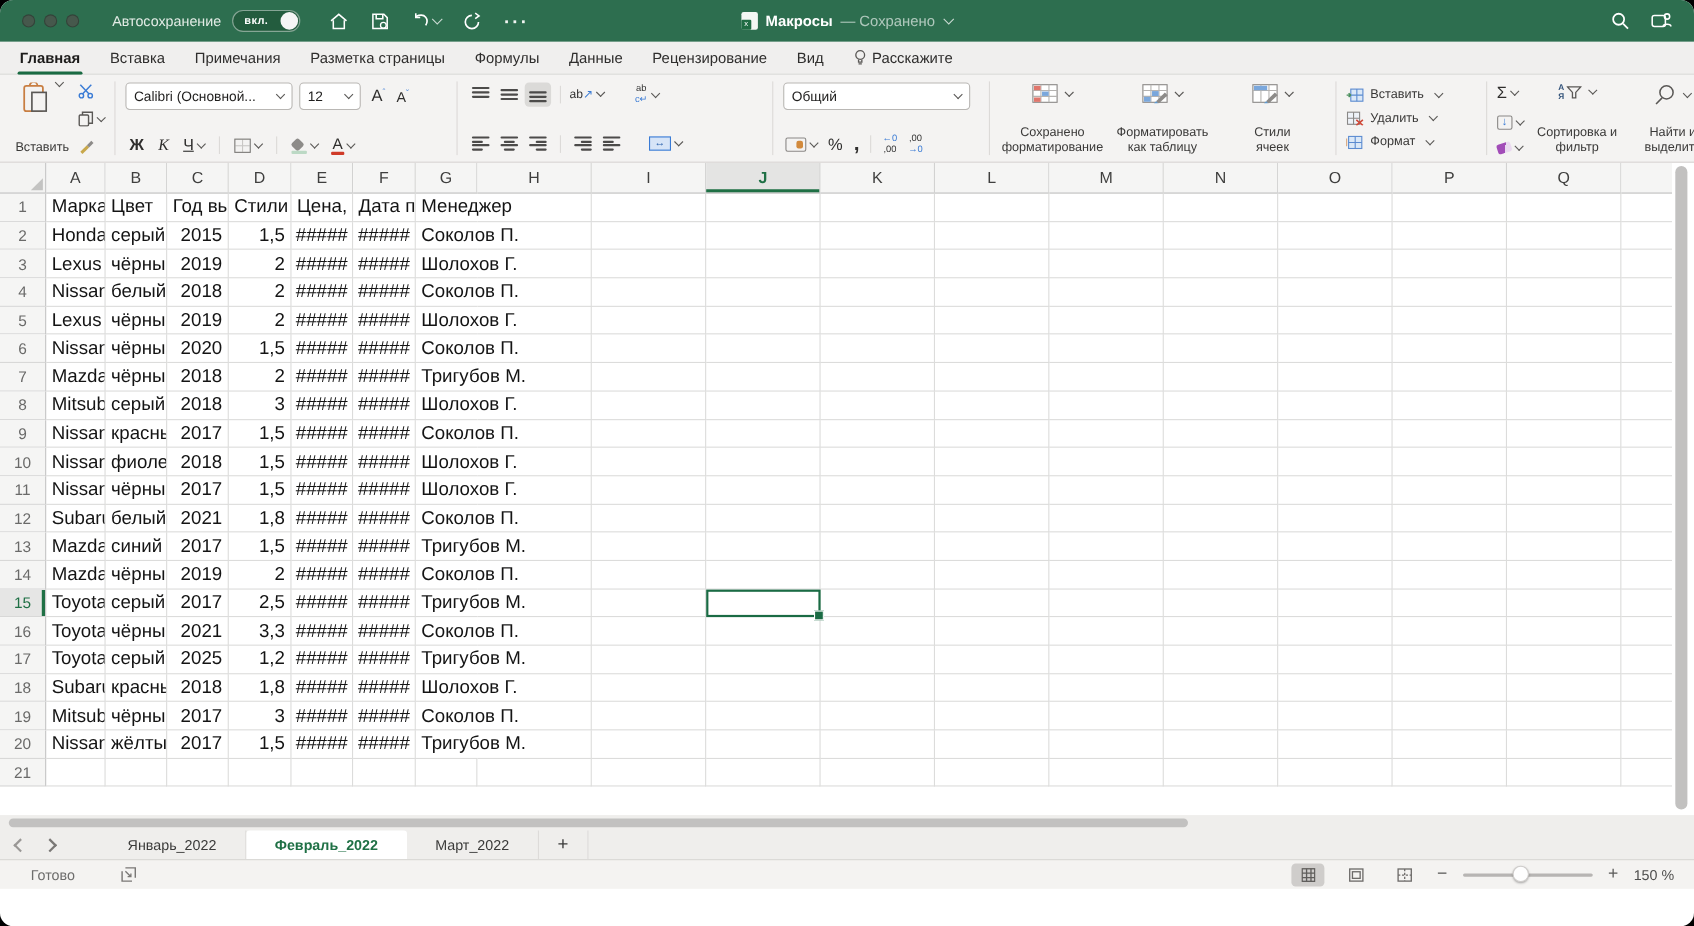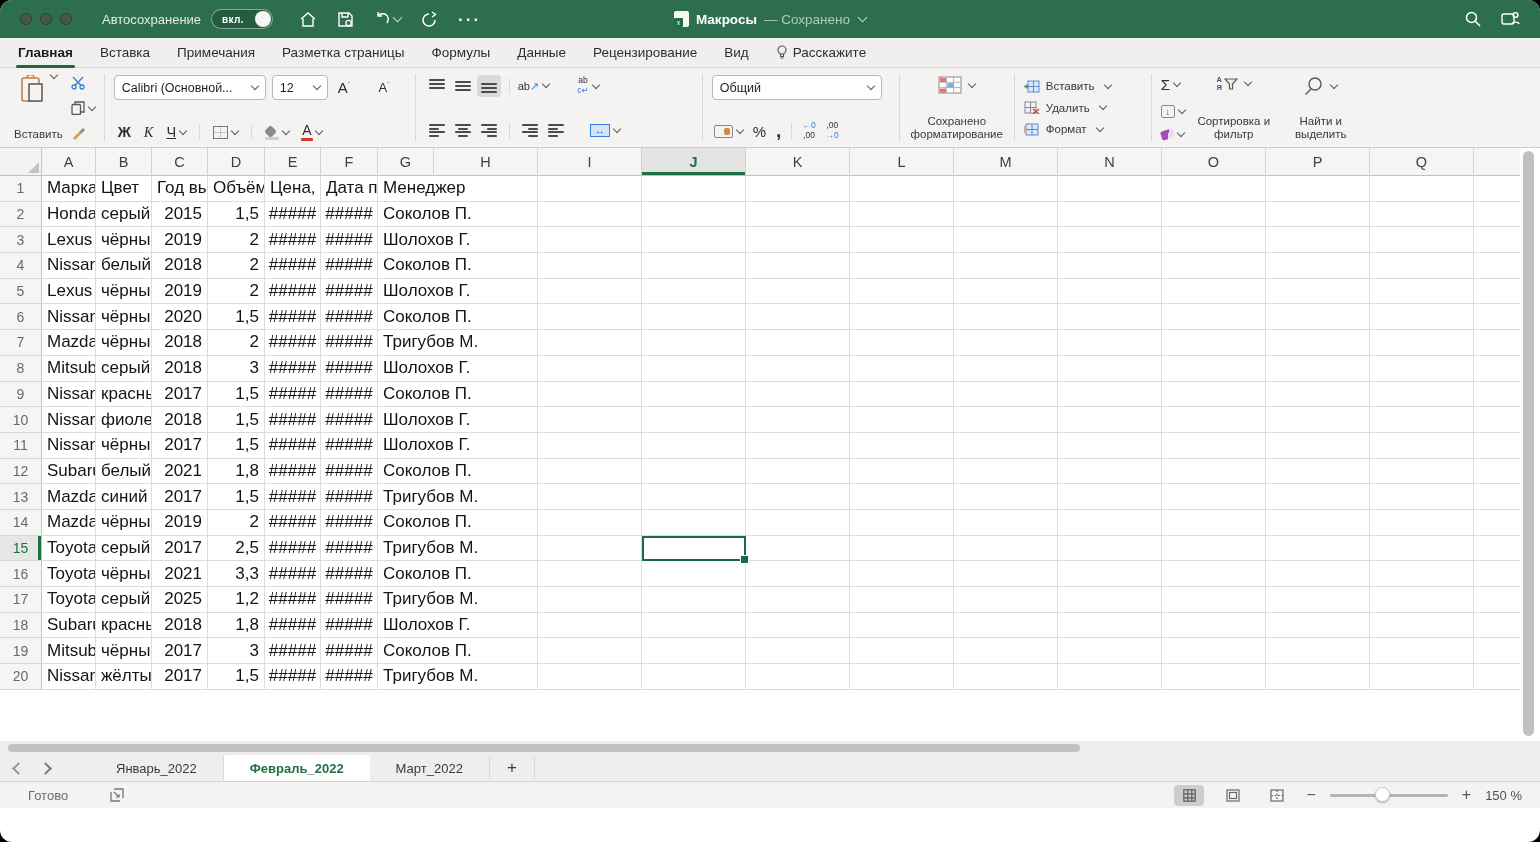--- a/index.html
+++ b/index.html
@@ -301,21 +301,21 @@
         <span class="combo" style="width:152px;">
           <span style="overflow:hidden;white-space:nowrap;">Calibri (Основной...</span>
           <i class="cv"></i>
         </span>
         <span class="combo" style="width:56px;">
           <span>12</span>
           <i class="cv"></i>
         </span>
         <span style="font-size:15px;color:#2f2e2d;margin-left:4px;">
           <span>А</span><sup style="font-size:8px;color:#3a7bd5;">ˆ</sup></span>
-        <span style="font-size:13px;color:#2f2e2d;margin-left:22px;">
+        <span style="font-size:13px;color:#2f2e2d;margin-left:4px;">
           <span>А</span><sup style="font-size:8px;color:#3a7bd5;">ˇ</sup></span>
       </div>
       <div class="rrow" style="gap:13px;padding-left:4px;">
         <span class="fmtletter" style="font-weight:bold;">Ж</span>
         <span class="fmtletter" style="font-style:italic;font-family:'Liberation Serif',serif;">К</span>
         <span style="display:flex;align-items:center;">
           <span class="fmtletter" style="text-decoration:underline;">Ч</span>
             <i class="cv"></i>
           </span>
         <span style="width:1px;height:16px;background:#dcdad8;"></span>
@@ -448,20 +448,47 @@
           <svg width="24" height="18" viewBox="0 0 24 18">
             <rect x="1" y="1" width="22" height="16" fill="#fff" stroke="#8a8886"></rect>
             <path d="M1 6.3 H23 M1 11.6 H23 M8.3 1 V17 M15.6 1 V17" stroke="#b5b3b1"></path>
             <rect x="2" y="2" width="6" height="4" fill="#e0766c"></rect>
               <rect x="2" y="12.6" width="6" height="4" fill="#e0766c"></rect>
             <rect x="9.3" y="7.2" width="6" height="4" fill="#7aa7dc"></rect>
             </svg>
           <i class="cv"></i>
           </span>
         <span class="lbl" style="width:96px;">Сохранено форматирование</span>
+      </div>
+      <div class="stylebtn">
+        <span style="display:flex;align-items:center;gap:3px;">
+          <svg width="24" height="18" viewBox="0 0 24 18">
+            <rect x="1" y="1" width="22" height="16" fill="#fff" stroke="#8a8886"></rect>
+            <path d="M1 6.3 H23 M1 11.6 H23 M8.3 1 V17 M15.6 1 V17" stroke="#b5b3b1"></path>
+            <rect x="9.3" y="6.8" width="6" height="4.5" fill="#7aa7dc"></rect>
+              <rect x="2" y="12" width="6" height="4.5" fill="#7aa7dc"></rect>
+            <path d="M13 16 L21 8 L23.5 10.5 L15.5 18 Z" fill="#8d8b89"></path>
+              <path d="M11 18 L13 16 L15 18 Z" fill="#5b9bd5"></path>
+            </svg>
+          <i class="cv"></i>
+          </span>
+        <span class="lbl" style="width:100px;">Форматировать как таблицу</span>
+      </div>
+      <div class="stylebtn">
+        <span style="display:flex;align-items:center;gap:3px;">
+          <svg width="24" height="18" viewBox="0 0 24 18">
+            <rect x="1" y="1" width="22" height="16" fill="#fff" stroke="#8a8886"></rect>
+            <path d="M1 6.3 H23 M8.3 1 V17 M15.6 1 V17" stroke="#b5b3b1"></path>
+            <rect x="2" y="2" width="12" height="4" fill="#7aa7dc"></rect>
+            <path d="M13 16 L21 8 L23.5 10.5 L15.5 18 Z" fill="#8d8b89"></path>
+              <path d="M11 18 L13 16 L15 18 Z" fill="#5b9bd5"></path>
+            </svg>
+          <i class="cv"></i>
+          </span>
+        <span class="lbl" style="width:60px;">Стили ячеек</span>
       </div>
     </div>
     <div class="sep"></div>
 
     <div class="grp" style="width:118px;justify-content:space-between;padding-top:8px;padding-bottom:8px;">
       <div class="cellsrow">
         <svg width="16" height="13" viewBox="0 0 16 13">
           <rect x="4" y="1" width="11" height="11" fill="#dbe8f7" stroke="#5b8bd0"></rect>
             <path d="M4 6.5 H15 M9.5 1 V12" stroke="#5b8bd0"></path>
           <path d="M0 6.5 H4 M4 6.5 L2 4.8 M4 6.5 L2 8.2" stroke="#4a8f5d" stroke-width="1.3" fill="none"></path>
@@ -559,21 +586,21 @@
           <div class="cell a-left" style="width: 54px;">
             <span class="txt">Марка</span>
           </div>
           <div class="cell a-left" style="width: 56px;">
             <span class="txt">Цвет</span>
           </div>
           <div class="cell a-left" style="width: 56px;">
             <span class="txt">Год вь</span>
           </div>
           <div class="cell a-left" style="width: 57px;">
-            <span class="txt">Объём</span>
+            <span class="txt">Стили</span>
           </div>
           <div class="cell a-left" style="width: 56px;">
             <span class="txt">Цена, р</span>
           </div>
           <div class="cell a-left" style="width: 57px;">
             <span class="txt">Дата п</span>
           </div>
           <div class="cell a-left spill" style="width: 56px;">
             <span class="txt">Менеджер</span>
           </div>
@@ -1235,20 +1262,41 @@
           </div>
           <div class="cell a-center" style="width: 56px;">
             <span class="txt">#####</span>
           </div>
           <div class="cell a-center" style="width: 57px;">
             <span class="txt">#####</span>
           </div>
           <div class="cell a-left spill" style="width: 56px;">
             <span class="txt">Тригубов М.</span>
           </div>
+          <div class="cell a-left" style="width: 104px;"></div>
+          <div class="cell a-left" style="width: 104px;"></div>
+          <div class="cell a-left" style="width: 104px;"></div>
+          <div class="cell a-left" style="width: 104px;"></div>
+          <div class="cell a-left" style="width: 104px;"></div>
+          <div class="cell a-left" style="width: 104px;"></div>
+          <div class="cell a-left" style="width: 104px;"></div>
+          <div class="cell a-left" style="width: 104px;"></div>
+          <div class="cell a-left" style="width: 104px;"></div>
+          <div class="cell a-left" style="width: 104px;"></div>
+          <div class="cell" style="width: 46px; border-right: none;"></div>
+        </div>
+        <div class="grow">
+          <div class="rowh">21</div>
+          <div class="cell a-left" style="width: 54px;"></div>
+          <div class="cell a-left" style="width: 56px;"></div>
+          <div class="cell a-right" style="width: 56px;"></div>
+          <div class="cell a-right" style="width: 57px;"></div>
+          <div class="cell a-center" style="width: 56px;"></div>
+          <div class="cell a-center" style="width: 57px;"></div>
+          <div class="cell a-left" style="width: 56px;"></div>
           <div class="cell a-left" style="width: 104px;"></div>
           <div class="cell a-left" style="width: 104px;"></div>
           <div class="cell a-left" style="width: 104px;"></div>
           <div class="cell a-left" style="width: 104px;"></div>
           <div class="cell a-left" style="width: 104px;"></div>
           <div class="cell a-left" style="width: 104px;"></div>
           <div class="cell a-left" style="width: 104px;"></div>
           <div class="cell a-left" style="width: 104px;"></div>
           <div class="cell a-left" style="width: 104px;"></div>
           <div class="cell a-left" style="width: 104px;"></div>

